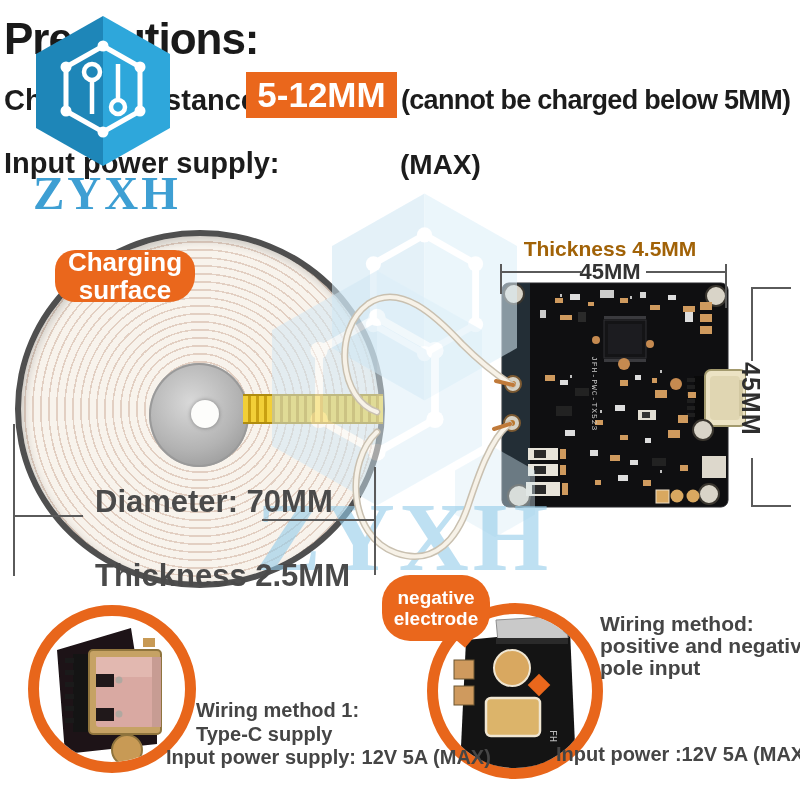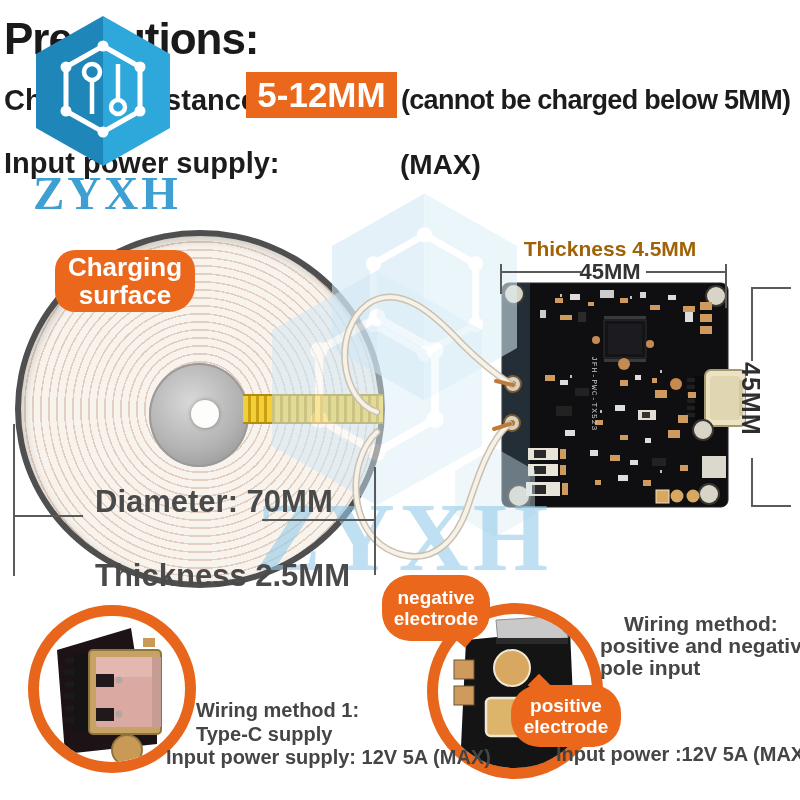--- a/index.html
+++ b/index.html
@@ -28,21 +28,21 @@
         background:repeating-radial-gradient(circle at 50% 50%, #f8f3ec 0 6.5px, #e2cfc2 6.5px 8px);
         border:6px solid #4f4f4f;box-shadow:inset 3px 4px 10px rgba(0,0,0,.18);}
   .coil-disc{left:128px;top:127px;width:100px;height:104px;border-radius:50%;
         background:radial-gradient(circle at 42% 38%, #d9d9d9, #b3b3b3 55%, #8f8f8f 95%);
         box-shadow:inset 0 0 0 2px #9a9a9a;}
   .coil-hole{left:170px;top:164px;width:28px;height:28px;border-radius:50%;background:#fdfdfb;
         box-shadow:0 0 4px rgba(0,0,0,.35);}
   .ribbon{left:243px;top:394px;width:140px;height:30px;
         background:repeating-linear-gradient(90deg,#f2cf37 0 5px,#c9a011 5px 8px);
         border-top:2px solid #b08c10;border-bottom:2px solid #b08c10;}
-  .surface-tag{left:55px;top:250px;width:140px;height:62px;background:#EA671C;color:#fff;
+  .surface-tag{left:55px;top:250px;width:140px;height:52px;background:#EA671C;color:#fff;
         border-radius:20px 20px 26px 20px;display:flex;align-items:center;justify-content:center;
         text-align:center;font-weight:bold;font-size:26px;line-height:28px;}
   .coil-dim-text1{left:95px;top:484px;font-size:31px;font-weight:bold;color:#4a4a4a;}
   .coil-dim-text2{left:95px;top:522px;font-size:31px;font-weight:bold;color:#4a4a4a;margin-top:36px;}
   .dline{background:#5a5a5a;}
   .dimA-v{left:13px;top:424px;width:2px;height:152px;}
   .dimA-h{left:13px;top:515px;width:70px;height:2px;}
   .dimB-v{left:374px;top:467px;width:2px;height:108px;}
   .dimB-h{left:262px;top:519px;width:114px;height:2px;}
 
@@ -79,21 +79,21 @@
         text-align:center;display:flex;align-items:center;justify-content:center;
         border-radius:28px;padding:4px 6px;}
   .neg-bubble{left:382px;top:575px;width:108px;height:66px;}
   .neg-tail{left:455px;top:626px;width:18px;height:18px;background:#EA671C;transform:rotate(40deg);}
   .pos-bubble{left:511px;top:685px;width:110px;height:62px;}
   .pos-tail{left:531px;top:677px;width:16px;height:16px;background:#EA671C;transform:rotate(45deg);}
   .gray-bold{font-size:20px;font-weight:bold;color:#454545;}
   .bl-title{left:196px;top:699px;}
   .bl-sub{left:196px;top:723px;}
   .bl-power{left:166px;top:746px;}
-  .br-l1{left:624px;top:612px;font-size:21px;}
+  .br-l1{left:600px;top:612px;font-size:21px;}
   .br-l2{left:600px;top:634px;font-size:21px;}
   .br-l3{left:600px;top:656px;font-size:21px;}
   .br-power{left:556px;top:743px;}
 </style>
 </head>
 <body>
 
 <div id="stage">
 
   <div class="abs title nowrap">Precautions:</div>
@@ -317,21 +317,20 @@
       <rect x="48" y="84" width="54" height="38" rx="5" fill="#dcb46a" stroke="#f0e6d2" stroke-width="2.5"></rect>
       <rect x="16" y="46" width="20" height="19" fill="#cf9a5e" stroke="#6b5530"></rect>
       <rect x="16" y="72" width="20" height="19" fill="#cf9a5e" stroke="#6b5530"></rect>
       <text transform="translate(112,116) rotate(90)" font-size="10" fill="#bbbbbb" font-family="Liberation Mono, monospace">FH</text>
     </svg>
   </div>
 
   <div class="abs neg-tail"></div>
   <div class="abs bubble neg-bubble">negative electrode</div>
   <div class="abs pos-tail"></div>
-  <div class="abs bubble pos-bubble">positive electrode</div>
 
   <div class="abs gray-bold bl-title nowrap">Wiring method 1:</div>
   <div class="abs gray-bold bl-sub nowrap">Type-C supply</div>
   <div class="abs gray-bold bl-power nowrap">Input power supply: 12V 5A (MAX)</div>
   <div class="abs gray-bold br-l1 nowrap">Wiring method:</div>
   <div class="abs gray-bold br-l2 nowrap">positive and negative</div>
   <div class="abs gray-bold br-l3 nowrap">pole input</div>
   <div class="abs gray-bold br-power nowrap">Input power :12V 5A (MAX)</div>
 
 </div>

